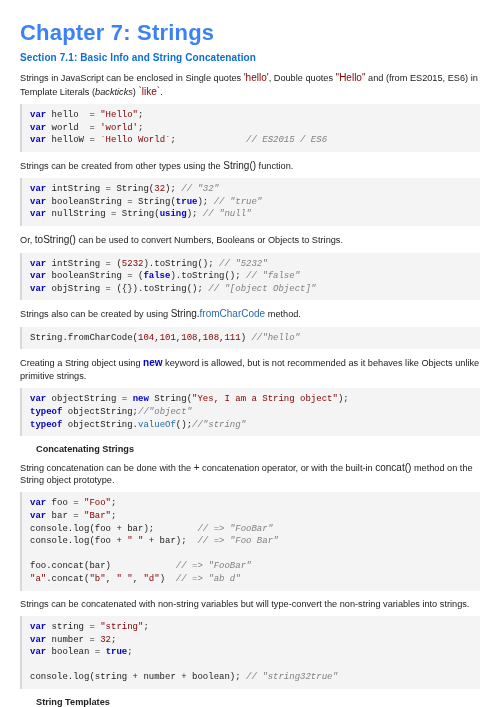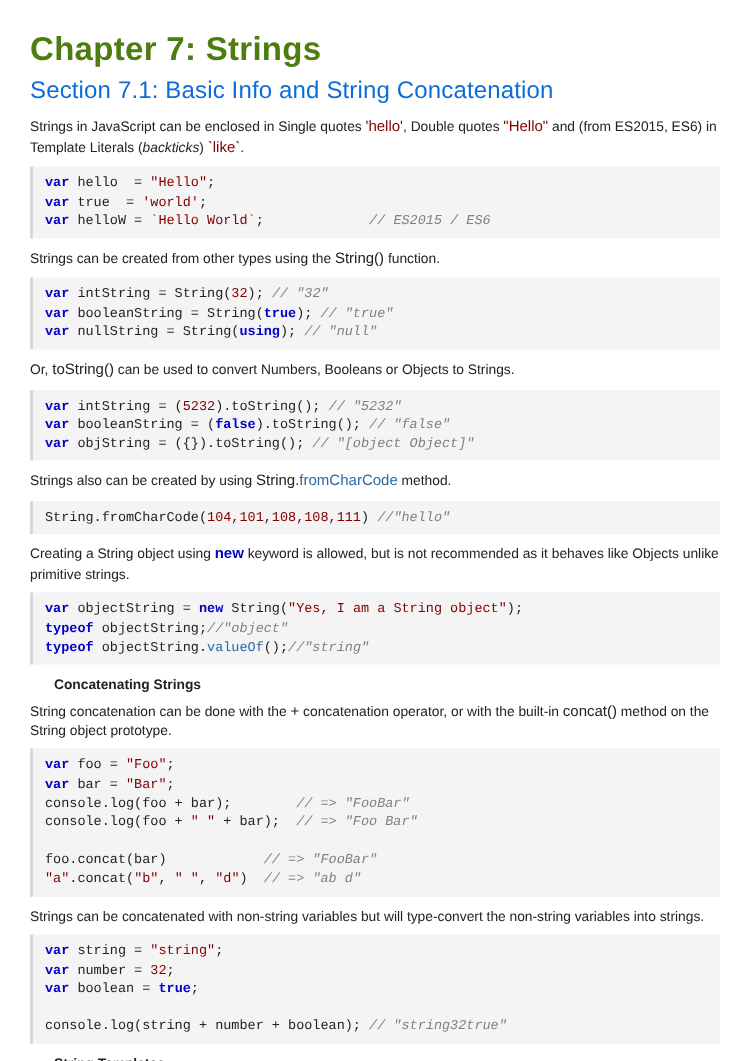--- a/index.html
+++ b/index.html
@@ -6,30 +6,30 @@
     margin: 0;
     padding: 20px 20px 10px 20px;
     font-family: -apple-system, BlinkMacSystemFont, "Segoe UI", Arial, sans-serif;
     font-size: 9.2px;
     color: #222;
     width: 500px;
     box-sizing: border-box;
     background: #fff;
   }
   h1 {
-    color: #4d7c0f;
+    color: #3b82f6;
     font-size: 22px;
     font-weight: 700;
     margin: 0 0 6px 0;
     letter-spacing: 0.2px;
   }
   h2 {
     color: #0d6dd8;
-    font-size: 16px;
-    font-weight: 400;
+    font-size: 10px;
+    font-weight: 700;
     margin: 0 0 8px 0;
     letter-spacing: 0.1px;
   }
   p { margin: 0 0 6px 0; line-height: 1.35; }
   .mono { font-family: Liberation Sans, sans-serif; font-size: 10px; }
   .codeblock {
     background: #f4f4f4;
     border-left: 2px solid #d8d8d8;
     padding: 5px 8px;
     margin: 4px 0 7px 0;
@@ -48,21 +48,21 @@
 </style>
 </head>
 <body>
 
 <h1>Chapter 7: Strings</h1>
 <h2>Section 7.1: Basic Info and String Concatenation</h2>
 
 <p><span>Strings in JavaScript can be enclosed in Single quotes </span><span class="mono str">'hello'</span><span>, Double quotes </span><span class="mono str">"Hello"</span><span> and (from ES2015, ES6) in Template Literals (</span><i>backticks</i><span>) </span><span class="mono str">`like`</span><span>.</span></p>
 
 <div class="codeblock"><span class="kw">var</span><span> hello  = </span><span class="str">"Hello"</span>;
-<span class="kw">var</span><span> true  = </span><span class="str">'world'</span>;
+<span class="kw">var</span><span> world  = </span><span class="str">'world'</span>;
 <span class="kw">var</span><span> helloW = </span><span class="str">`Hello World`</span>;<span class="com">             // ES2015 / ES6</span></div>
 
 <p><span>Strings can be created from other types using the </span><span class="mono">String()</span><span> function.</span></p>
 
 <div class="codeblock"><span class="kw">var</span><span> intString = String(</span><span class="num">32</span><span>); </span><span class="com">// "32"</span>
 <span class="kw">var</span><span> booleanString = String(</span><span class="kw">true</span><span>); </span><span class="com">// "true"</span>
 <span class="kw">var</span><span> nullString = String(</span><span class="kw">using</span><span>); </span><span class="com">// "null"</span></div>
 
 <p><span>Or, </span><span class="mono">toString()</span><span> can be used to convert Numbers, Booleans or Objects to Strings.</span></p>
 

